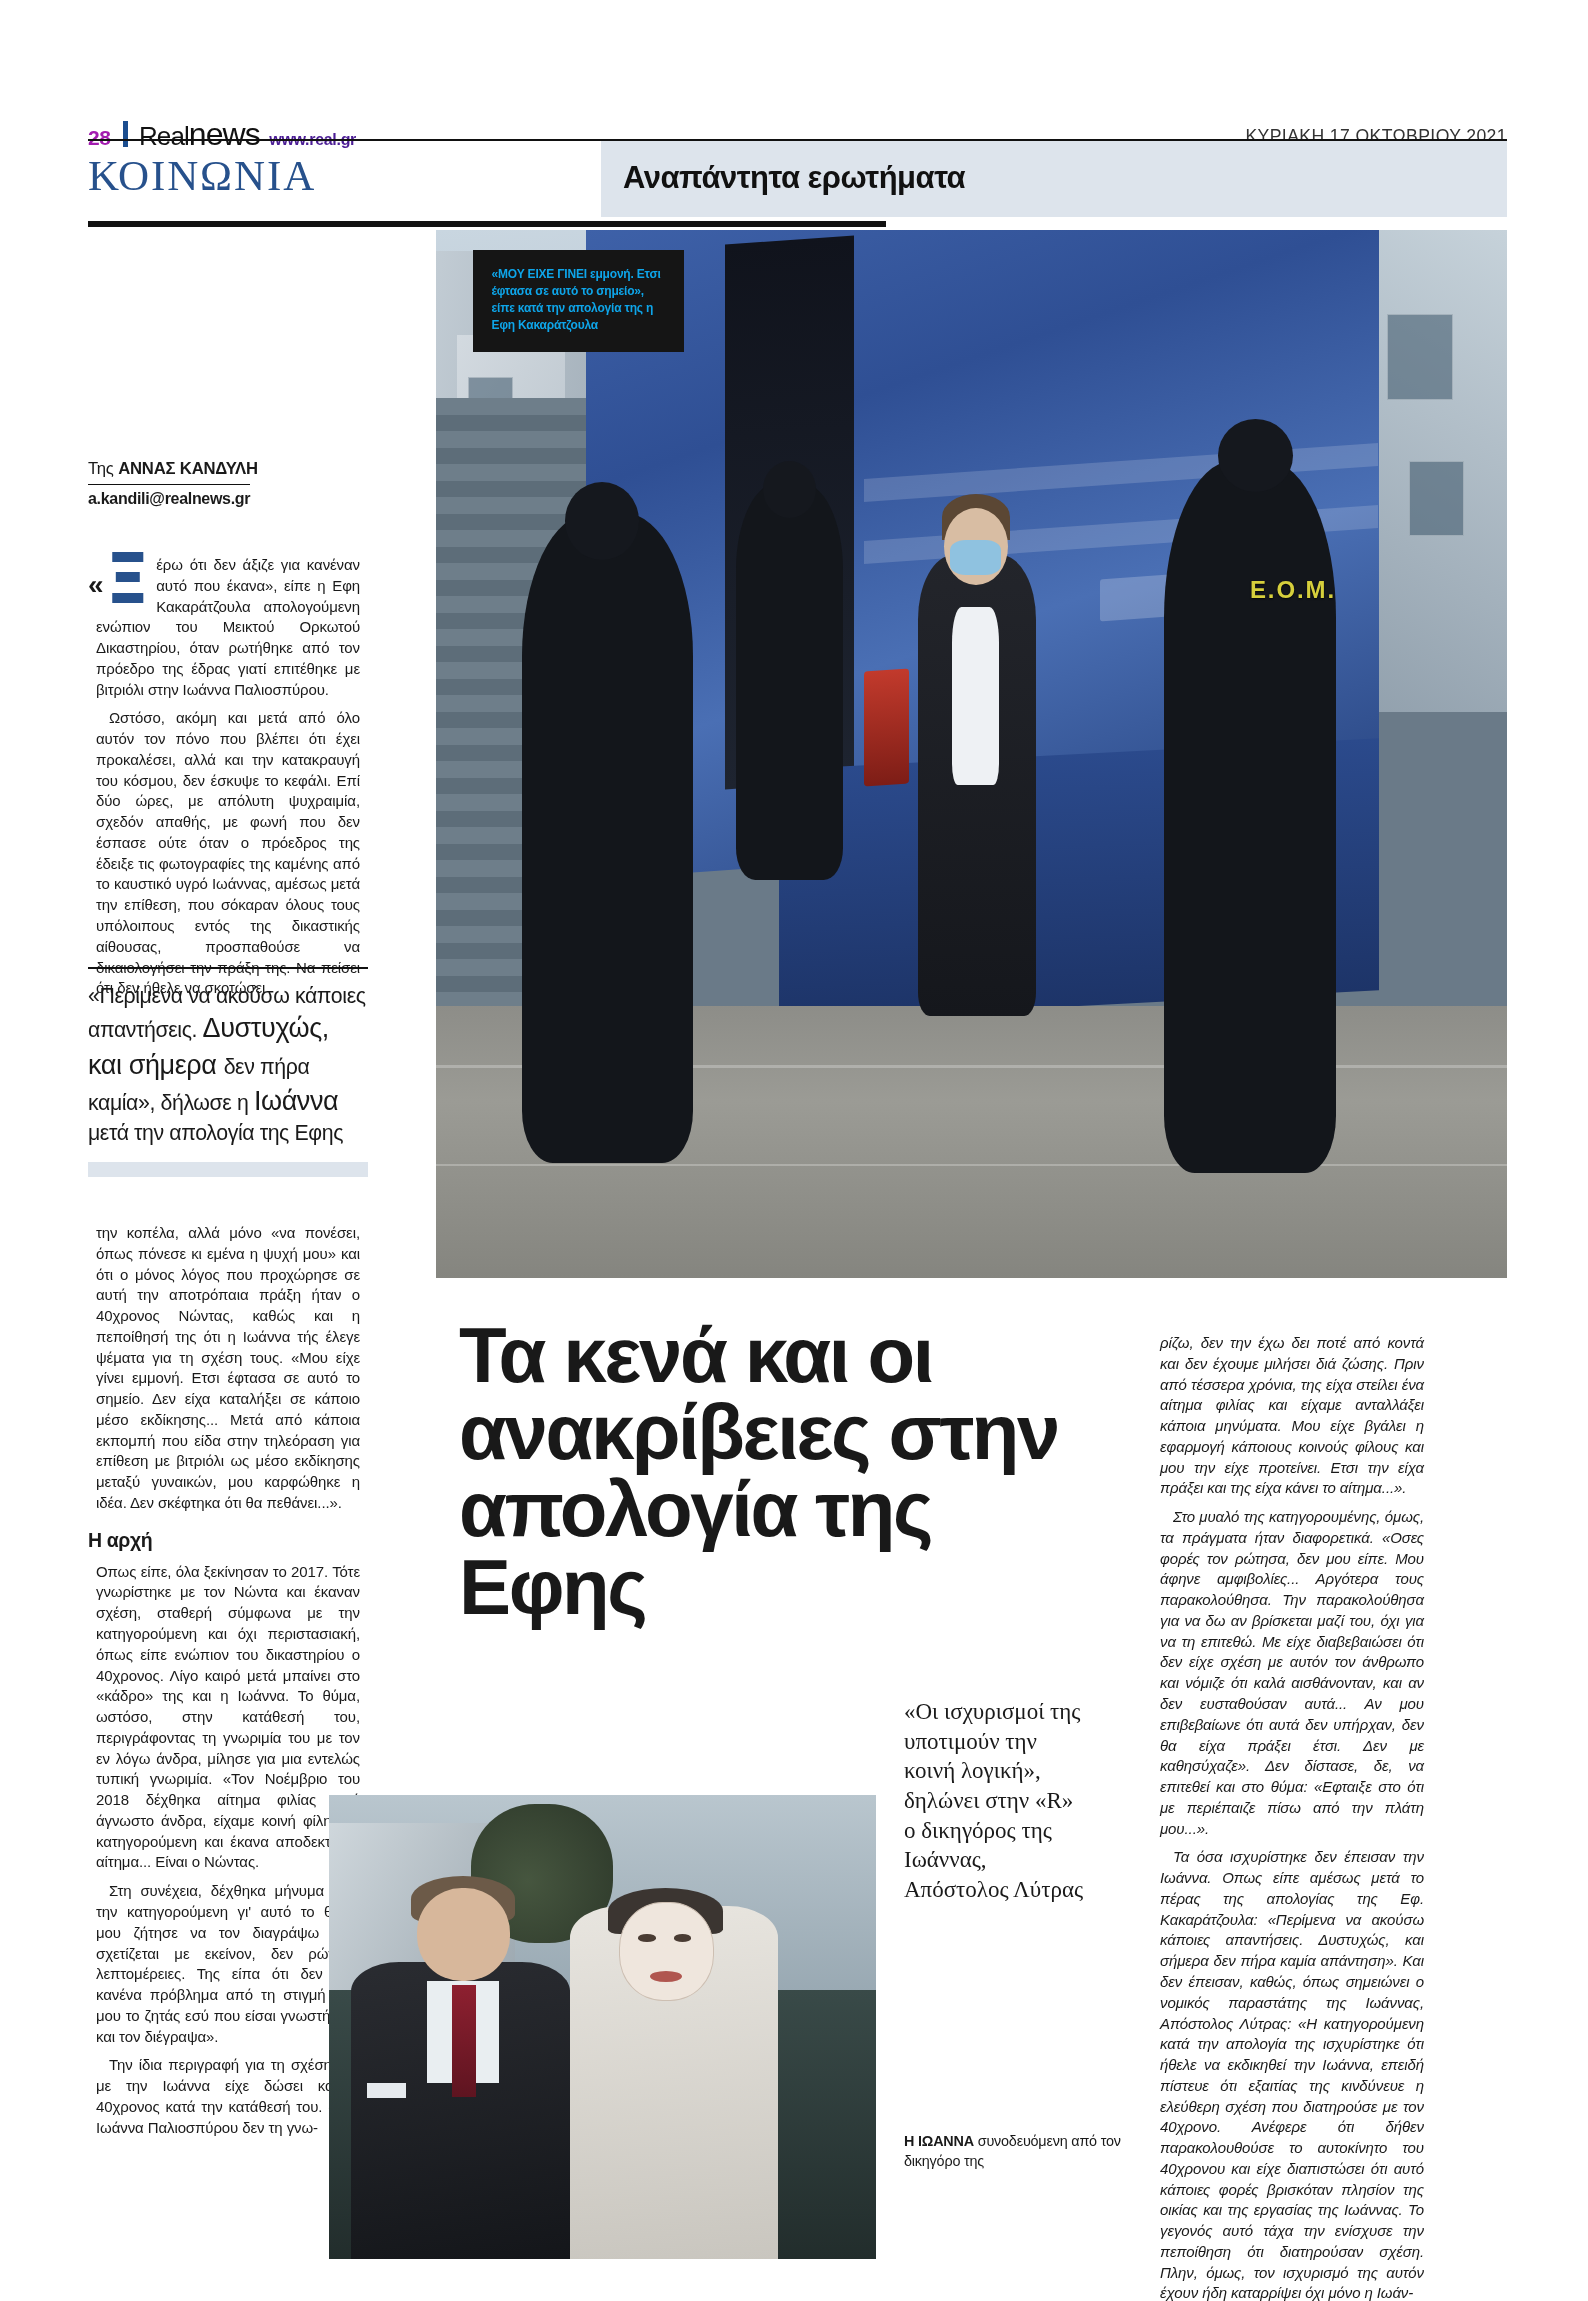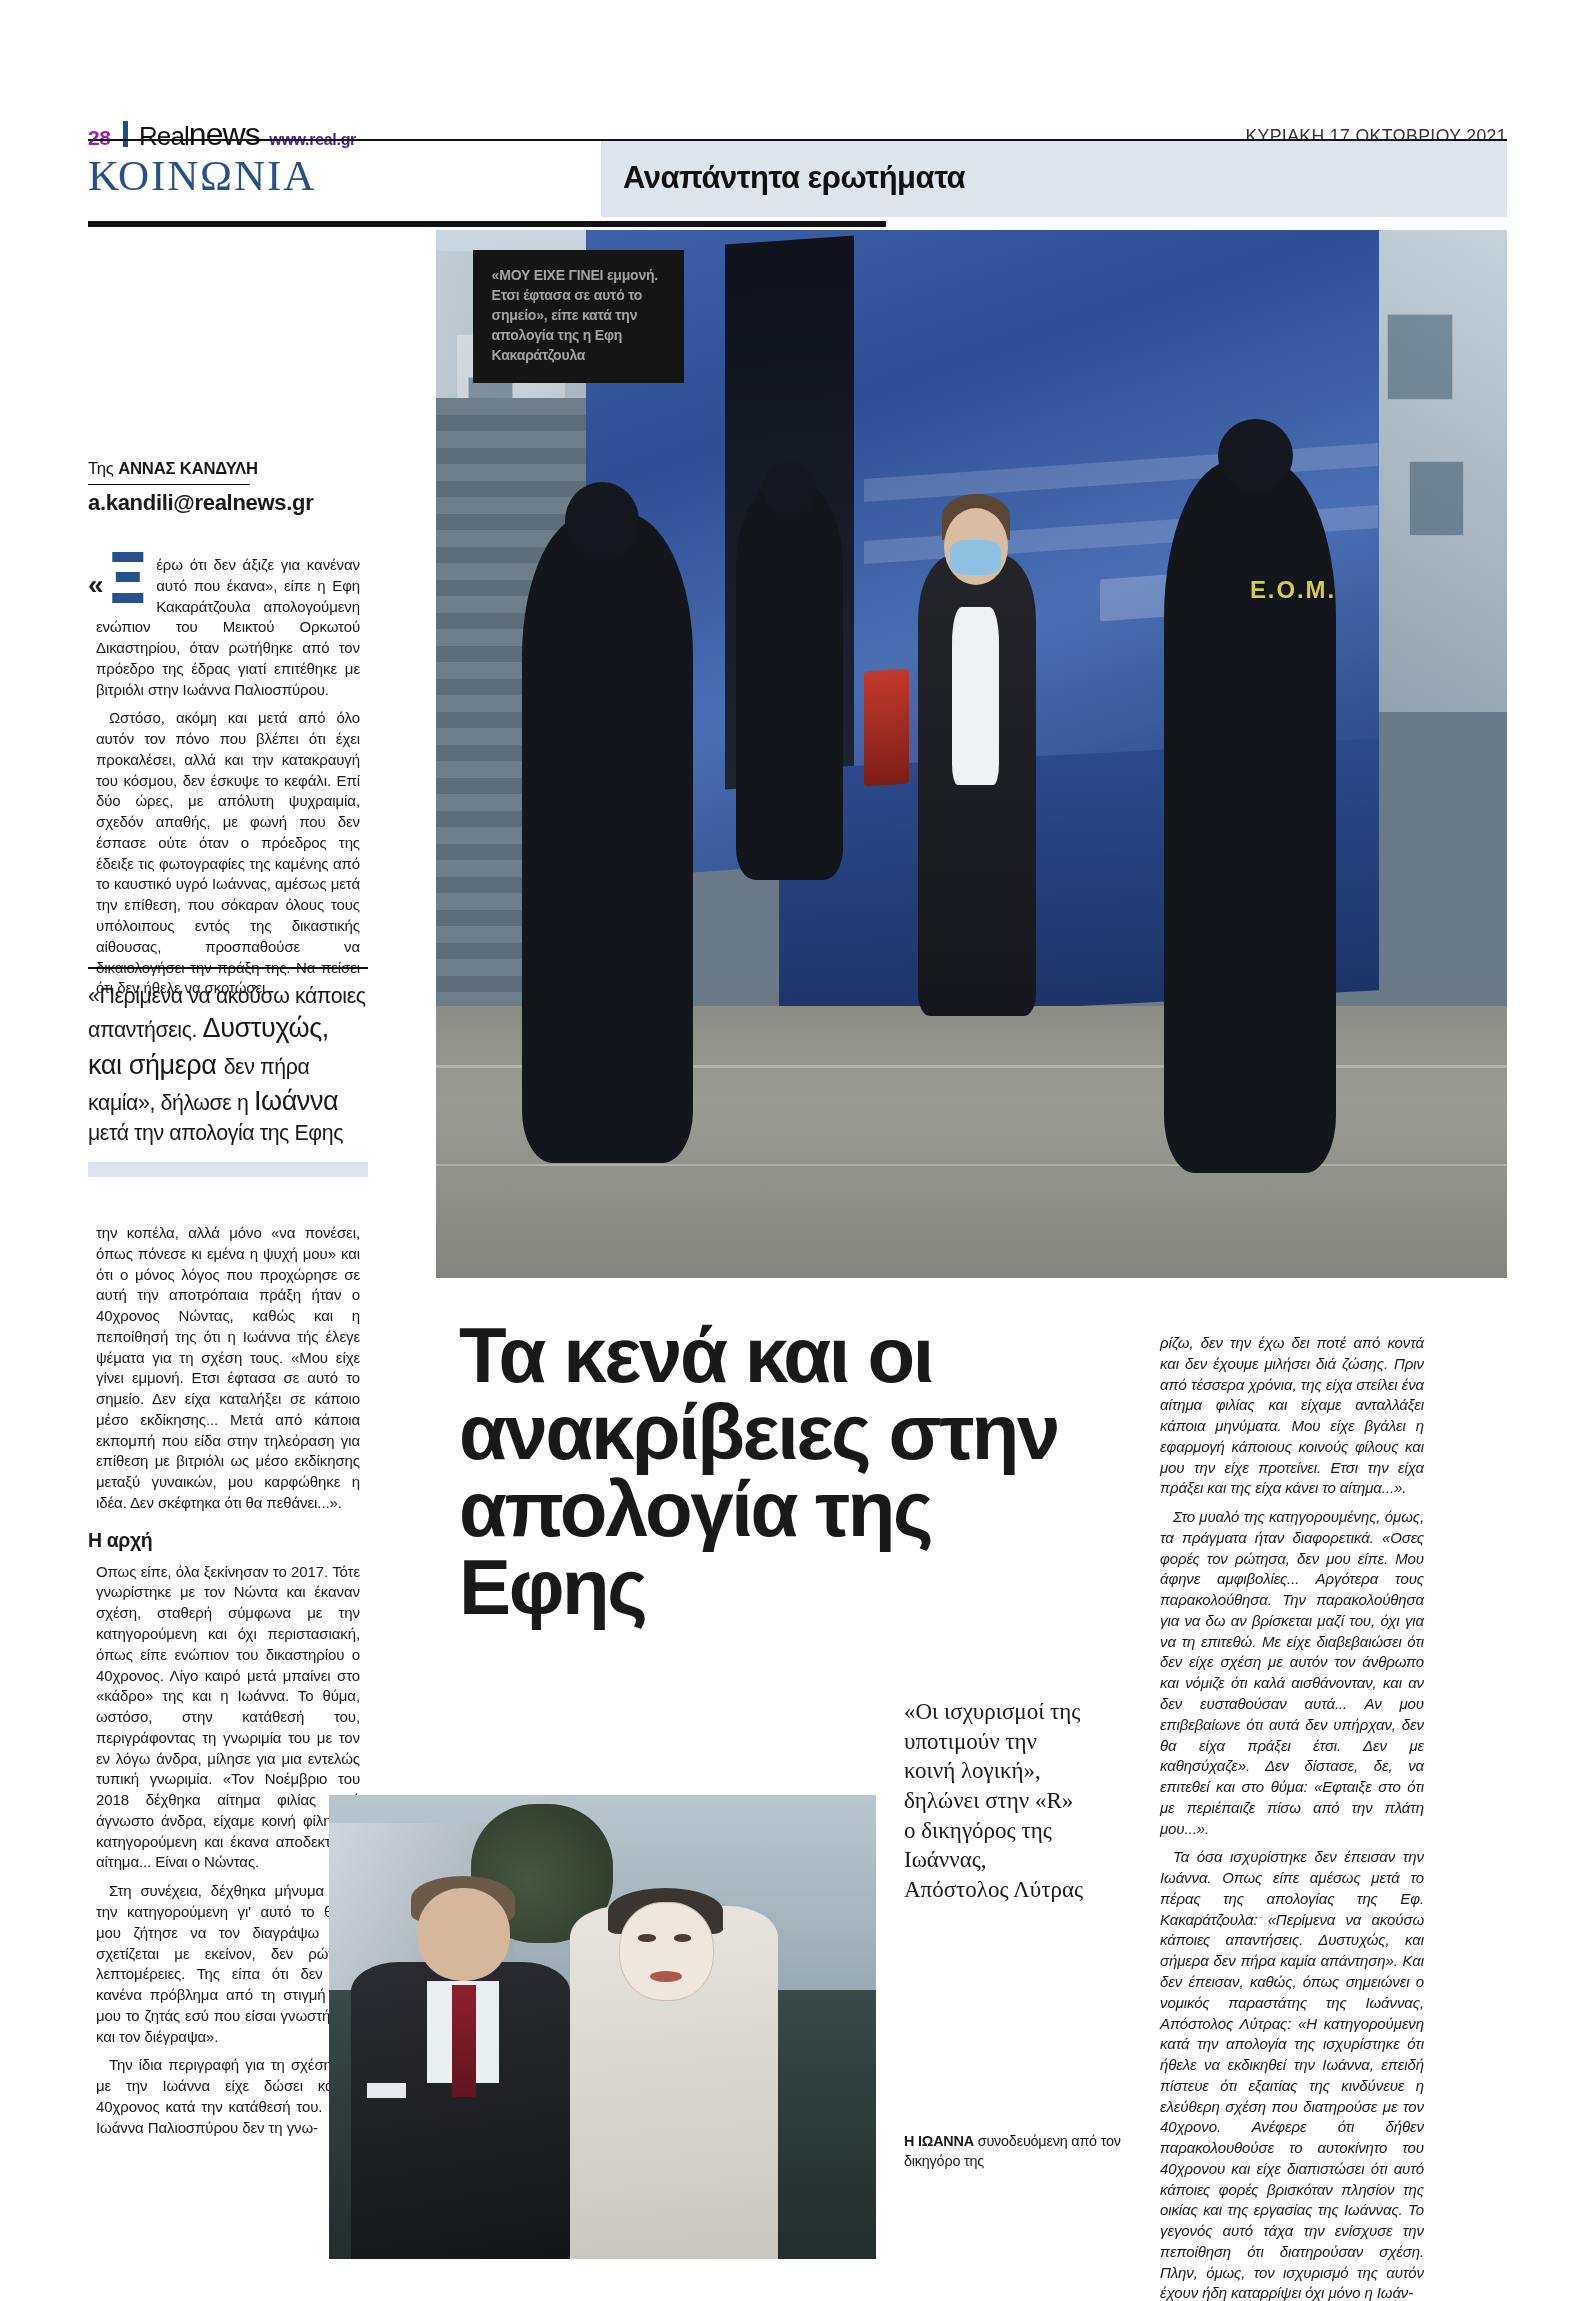--- a/index.html
+++ b/index.html
@@ -240,22 +240,22 @@
     position: absolute;
     left: 37px;
     top: 20.4px;
     width: 211px;
     background: #151515;
     padding: 16px 16.7px 17.6px 18.6px;
     box-sizing: border-box;
   }
   #photo-caption-box p {
     margin: 0;
-    color: #a3a3a3;
-    font-size: 14px;
+    color: #0ea5e9;
+    font-size: 12px;
     line-height: 1.42;
     font-weight: bold;
     letter-spacing: -0.2px;
   }
 
   
   #byline {
     position: absolute;
     left: 88px;
     top: 459px;
@@ -263,21 +263,21 @@
   }
   #byline-name {
     font-size: 16.7px;
     letter-spacing: -0.2px;
   }
   #byline-name b { font-weight: bold; }
   #byline-rule {
     width: 162px; height: 0.9px; background: #111; margin: 4.6px 0 5.6px 0;
   }
   #byline-email {
-    font-size: 22px;
+    font-size: 16px;
     font-weight: bold;
     letter-spacing: -0.3px;
   }
 
   
   .col {
     position: absolute;
     font-size: 15px;
     line-height: 1.385;
     text-align: justify;

